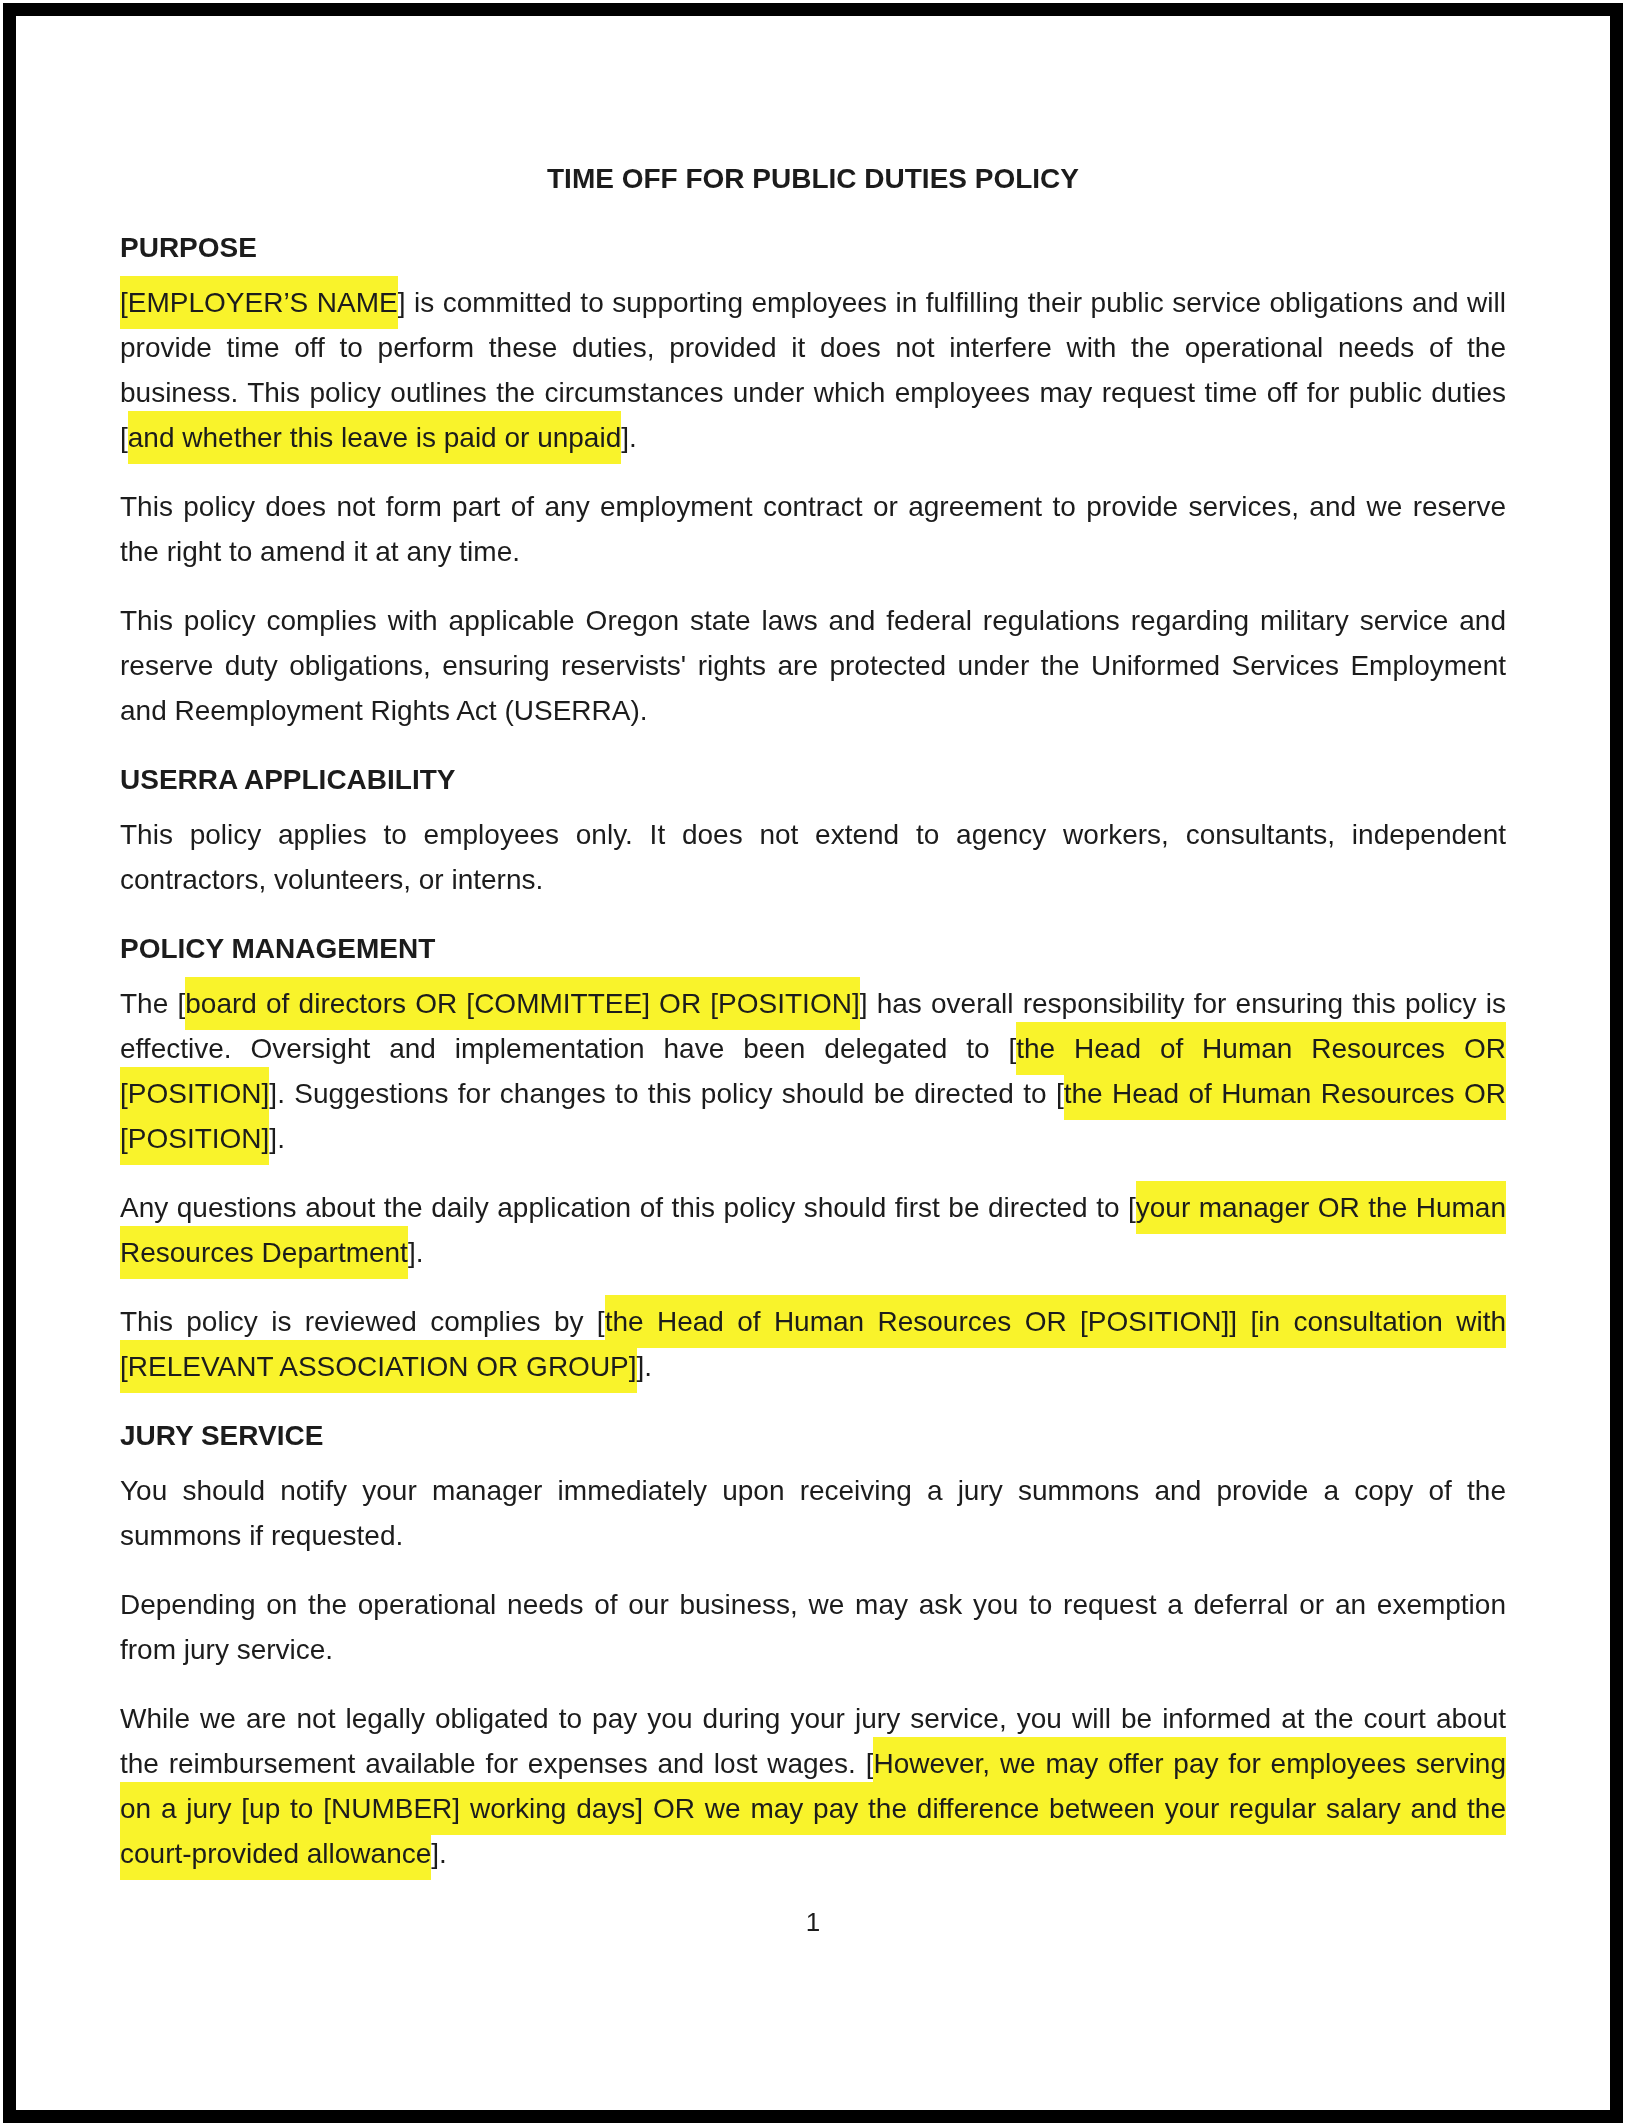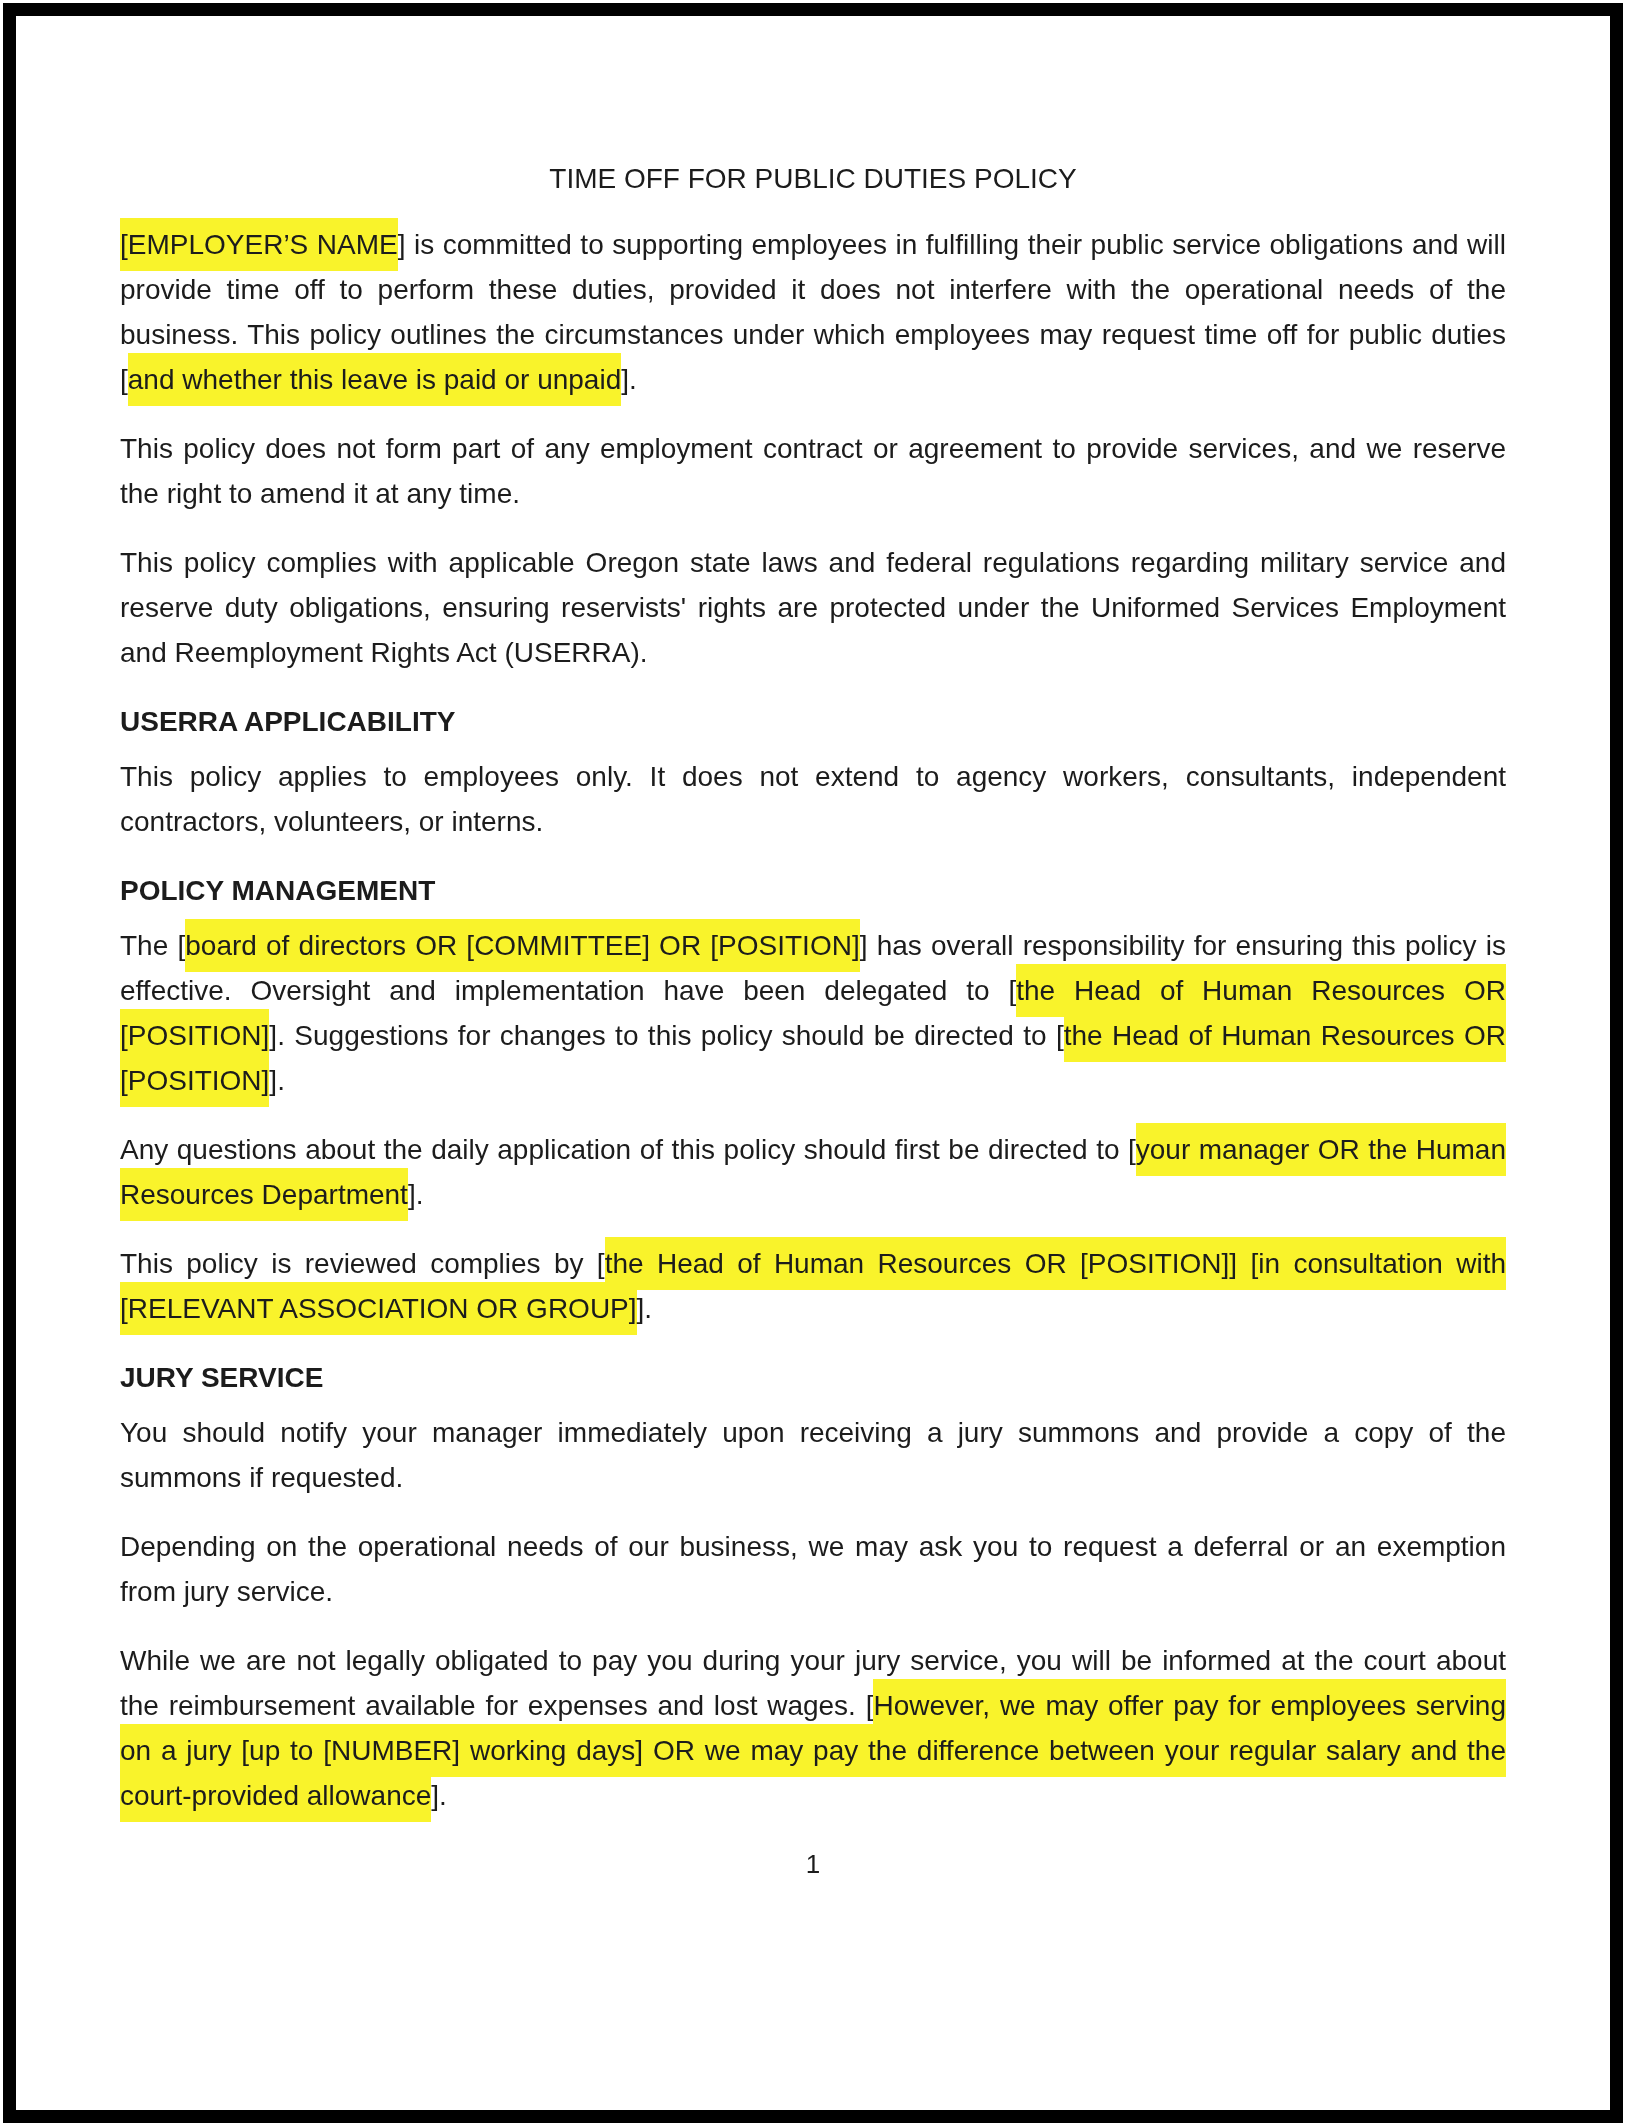--- a/index.html
+++ b/index.html
@@ -20,21 +20,21 @@
   }
   .content {
     padding: 140px 104px 0 104px;
     color: var(--text-color, #1c1c1c);
     font-size: 28px;
     line-height: 45px;
   }
   h1 {
     font-size: 28px;
     line-height: 45px;
-    font-weight: normal;
+    font-weight: bold;
     text-align: center;
     margin: 0 0 21px 0;
   }
   h2 {
     font-size: 28px;
     line-height: 45px;
     font-weight: bold;
     margin: 24px 0 10px 0;
   }
   p {
@@ -53,20 +53,21 @@
     color: var(--text-color, #1c1c1c);
   }
 </style>
 </head>
 <body>
 
 <div class="page">
   <div class="content">
     <h1>TIME OFF FOR PUBLIC DUTIES POLICY</h1>
     <div id="doc-body">
+        <h2>PURPOSE</h2>
         <p><span class="hl">[EMPLOYER’S NAME</span><span>] is committed to supporting employees in fulfilling their public service obligations and will provide time off to perform these duties, provided it does not interfere with the operational needs of the business. This policy outlines the circumstances under which employees may request time off for public duties [</span><span class="hl">and whether this leave is paid or unpaid</span><span>].</span></p>
         <p><span>This policy does not form part of any employment contract or agreement to provide services, and we reserve the right to amend it at any time.</span></p>
         <p><span>This policy complies with applicable Oregon state laws and federal regulations regarding military service and reserve duty obligations, ensuring reservists' rights are protected under the Uniformed Services Employment and Reemployment Rights Act (USERRA).</span></p>
         <h2>USERRA APPLICABILITY</h2>
         <p><span>This policy applies to employees only. It does not extend to agency workers, consultants, independent contractors, volunteers, or interns.</span></p>
         <h2>POLICY MANAGEMENT</h2>
         <p><span>The [</span><span class="hl">board of directors OR [COMMITTEE] OR [POSITION]</span><span>] has overall responsibility for ensuring this policy is effective. Oversight and implementation have been delegated to [</span><span class="hl">the Head of Human Resources OR [POSITION]</span><span>]. Suggestions for changes to this policy should be directed to [</span><span class="hl">the Head of Human Resources OR [POSITION]</span><span>].</span></p>
         <p><span>Any questions about the daily application of this policy should first be directed to [</span><span class="hl">your manager OR the Human Resources Department</span><span>].</span></p>
         <p><span>This policy is reviewed complies by [</span><span class="hl">the Head of Human Resources OR [POSITION]] [in consultation with [RELEVANT ASSOCIATION OR GROUP]</span><span>].</span></p>
         <h2>JURY SERVICE</h2>

